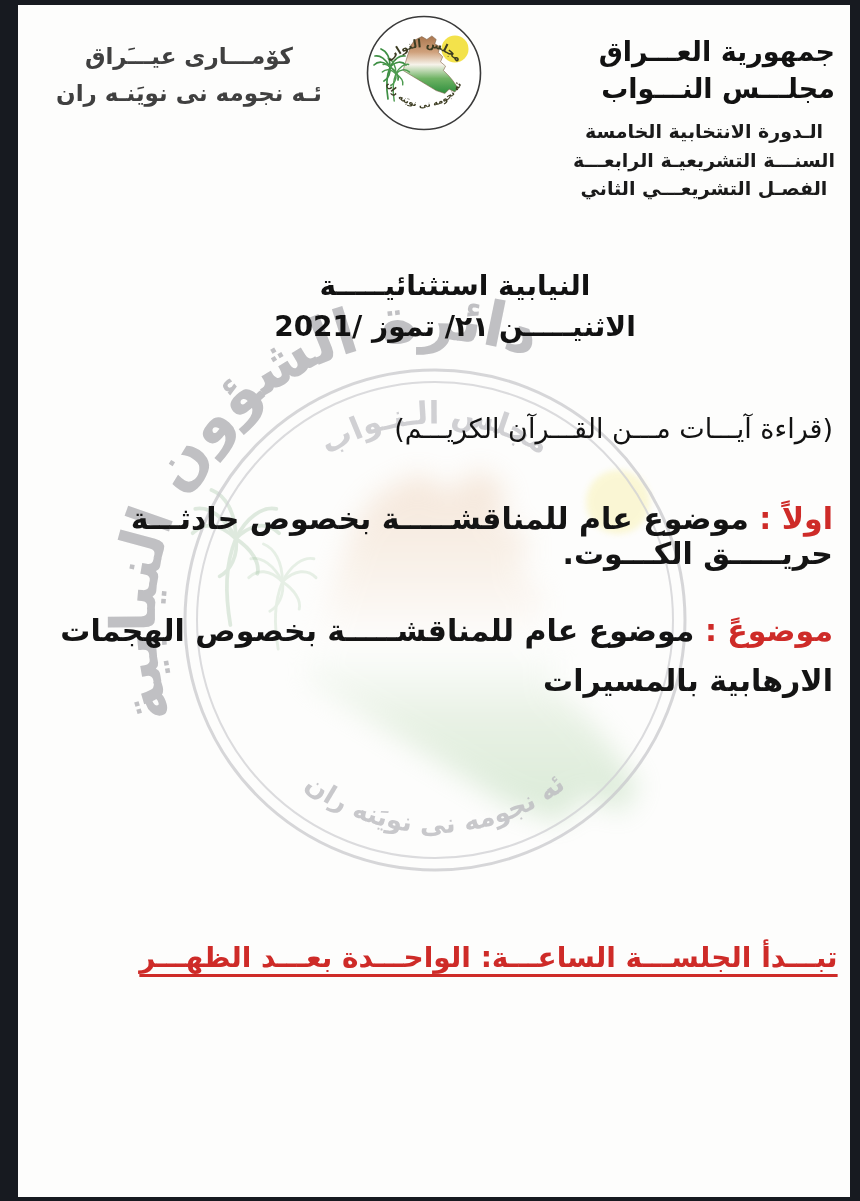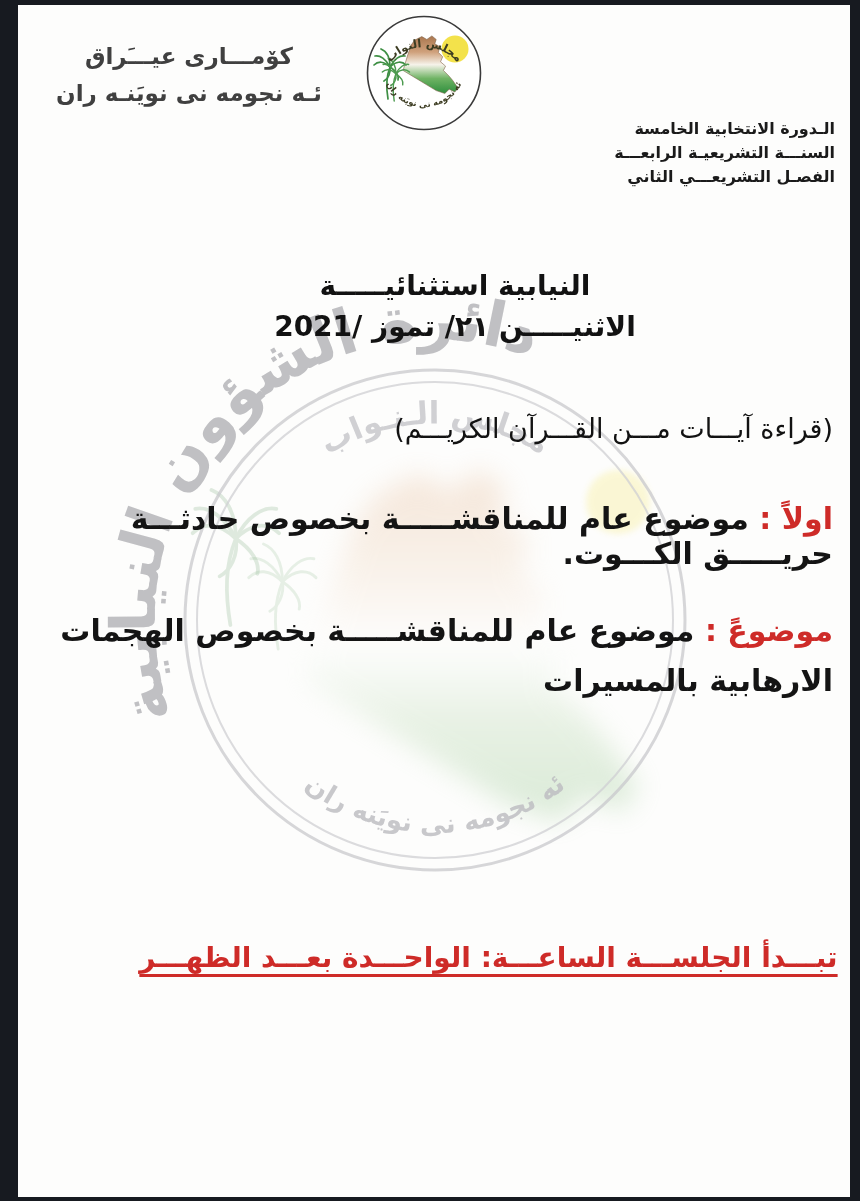--- a/index.html
+++ b/index.html
@@ -26,21 +26,21 @@
   .wm-inner-top { font-size:31px; fill:#c9c9cd; letter-spacing:9px; opacity:.85; }
   .wm-inner-bottom { font-size:26px; fill:#bfbfc3; letter-spacing:3px; opacity:.85; }
   .emblem { position:absolute; left:339px; top:7px; }
   .emblem text { font-family:"DejaVu Sans", sans-serif; font-weight:700; }
   .hdr-right {
     position:absolute; top:28px; right:15px;
     text-align:right; font-weight:700; font-size:27px; line-height:1.38; color:#121212;
   }
   .hdr-term {
     position:absolute; top:112px; right:15px;
-    text-align:right; font-weight:700; font-size:16px; line-height:1.5; color:#1a1a1a;margin-left:13px;
+    text-align:center; font-weight:700; font-size:19px; line-height:1.5; color:#1a1a1a;margin-left:13px;
   }
   .hdr-left {
     position:absolute; top:33px; left:38px;
     text-align:center; font-weight:700; font-size:23px; line-height:1.62; color:#404040;
   }
   .session-title {
     position:absolute; top:261px; left:0; right:0; padding-left:42px;
     text-align:center; font-weight:700; font-size:28px; line-height:1.45; color:#121212;
   }
   .quran {
@@ -133,20 +133,24 @@
     <use href="#palmTree" transform="translate(19,47)" stroke="#3e8f44" stroke-width="1.7"></use>
     <use href="#palmTree" transform="translate(27,55) scale(0.85)" stroke="#4d9b50" stroke-width="1.7"></use>
     <text font-size="11.5" fill="#3c3c22" text-anchor="middle">
       <textPath href="#emTop" startOffset="50%">مجلس النواب</textPath>
     </text>
     <text font-size="8.5" fill="#3c3c22" text-anchor="middle">
       <textPath href="#emBottom" startOffset="50%">ئه نجومه نى نويَنه ران</textPath>
     </text>
   </svg>
 
+  <div class="hdr-right">
+    <div>جمهورية العـــراق</div>
+    <div>مجلـــس النـــواب</div>
+  </div>
 
   <div class="hdr-term">
     <div>الـدورة الانتخابية الخامسة</div>
     <div>السنـــة التشريعيـة الرابعـــة</div>
     <div>الفصـل التشريعـــي الثاني</div>
   </div>
 
   <div class="session-title">
     <div>النيابية استثنائيـــــة</div>
     <div>الاثنيـــــن ٢١/ تموز /2021</div>

